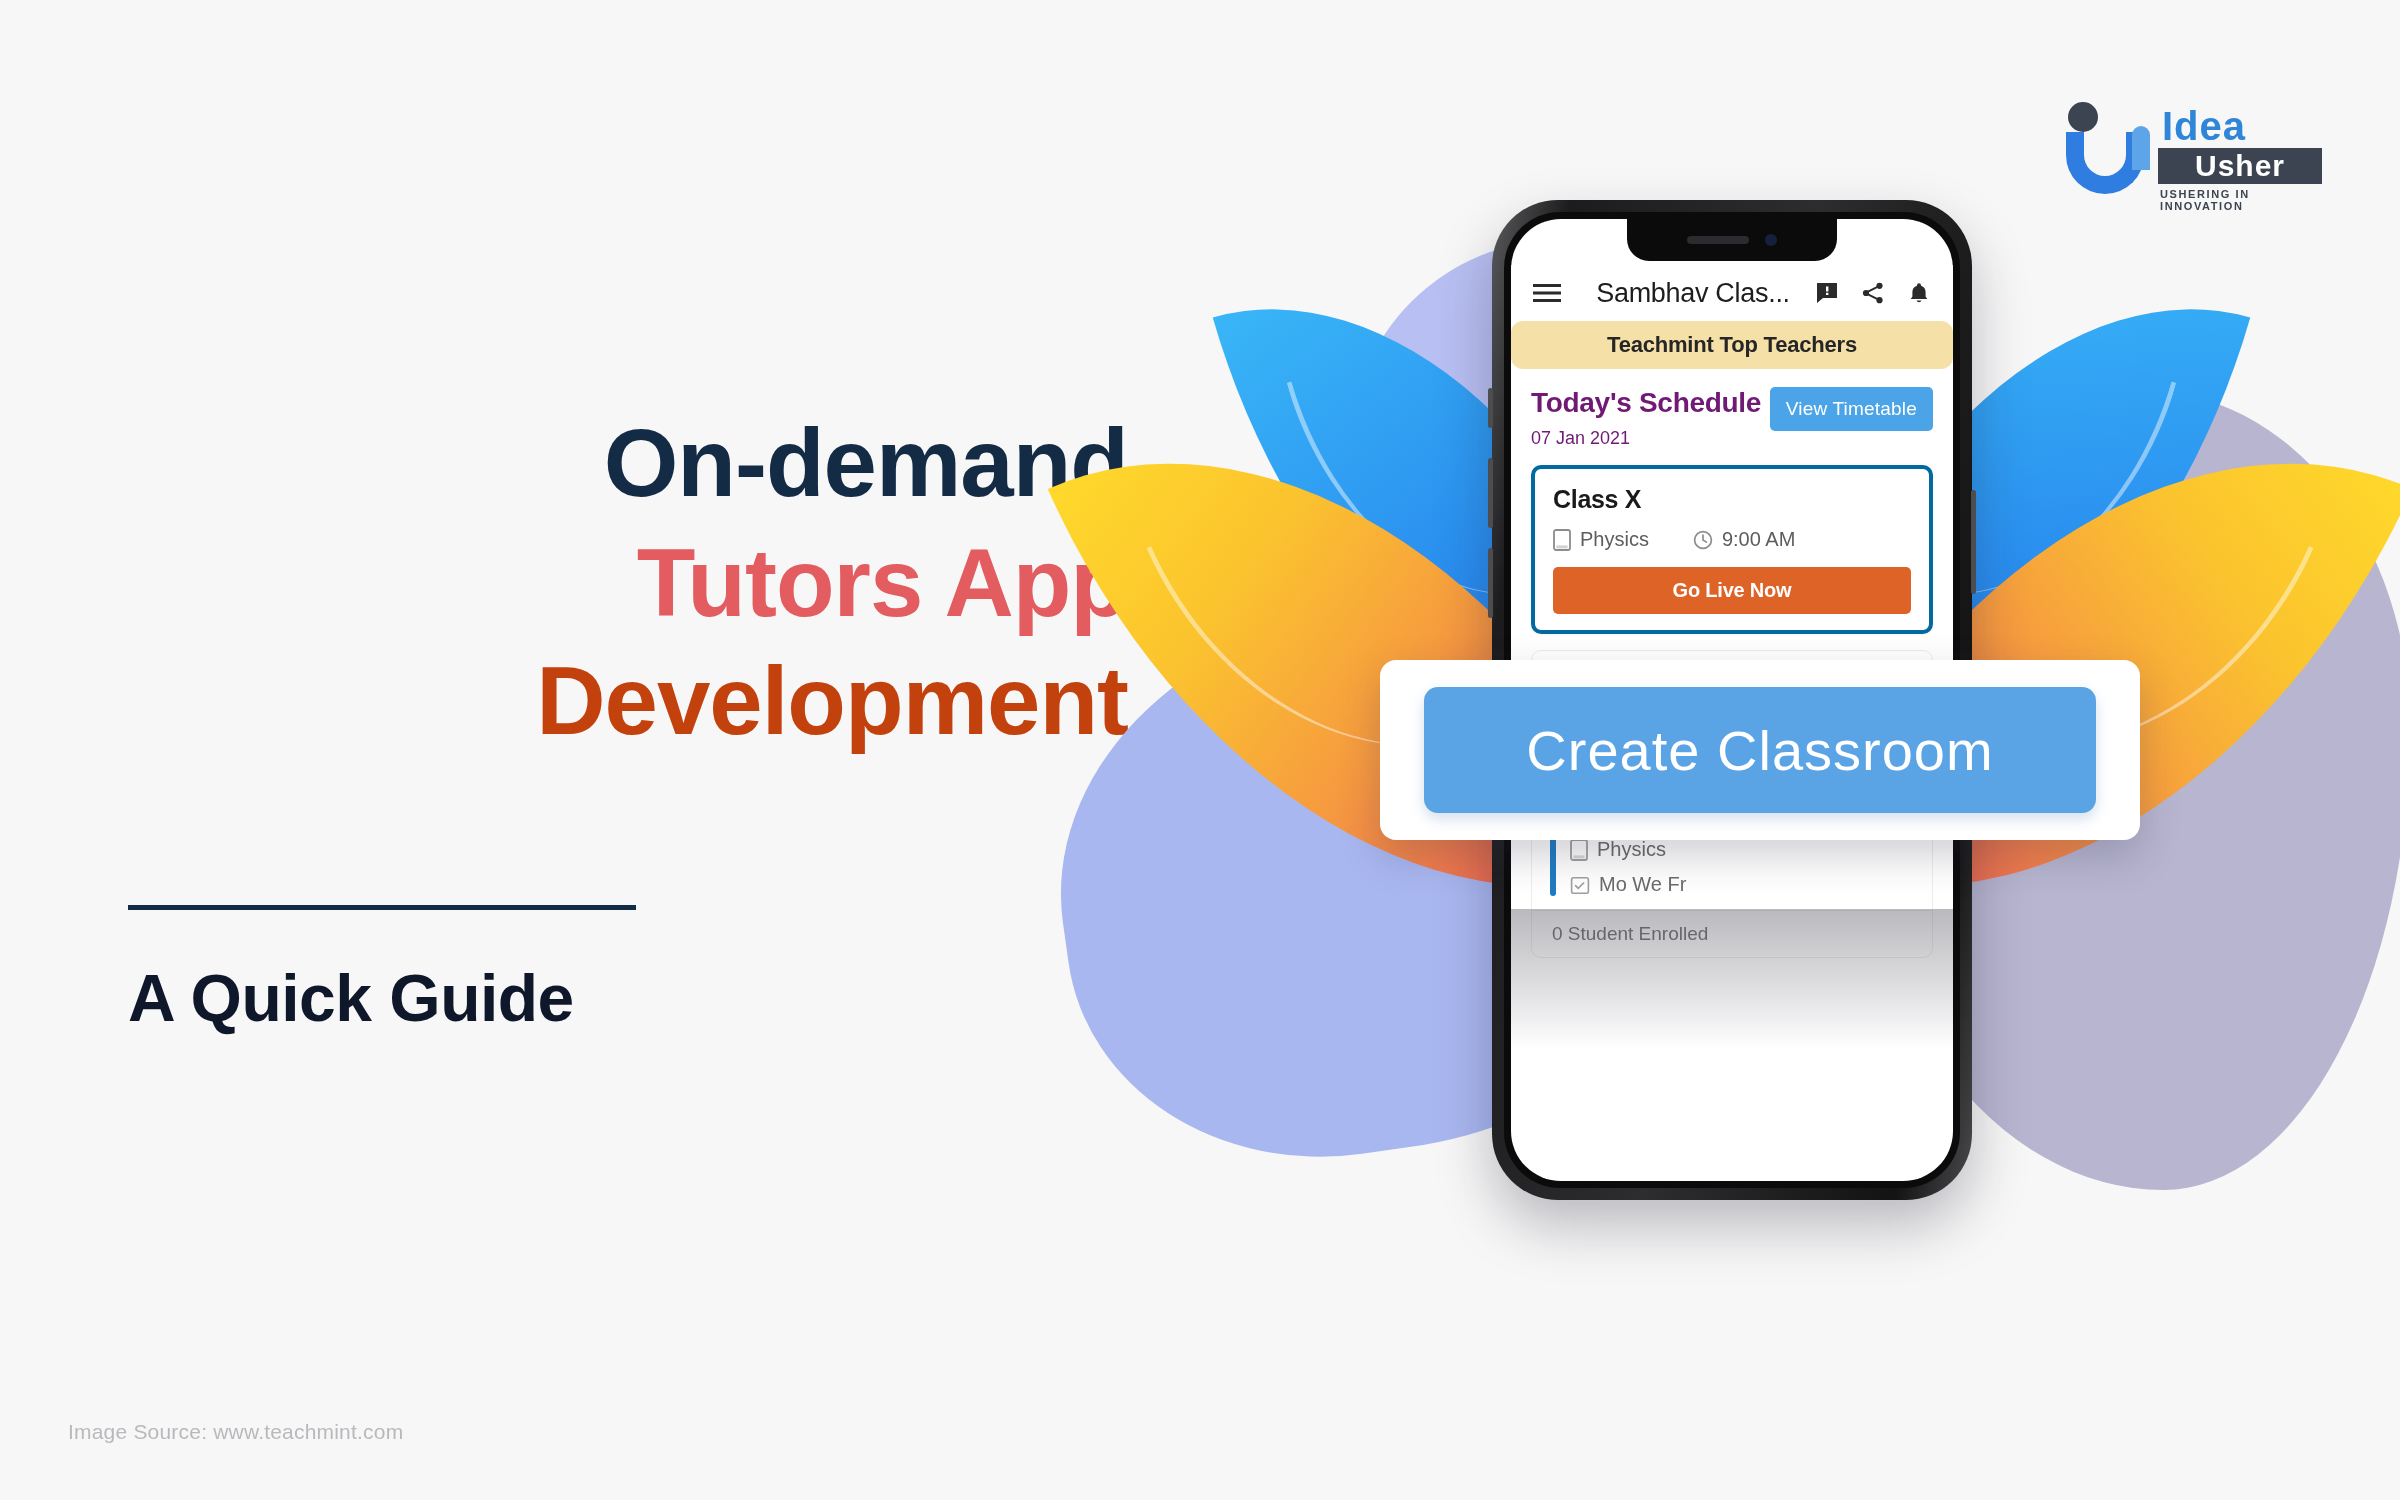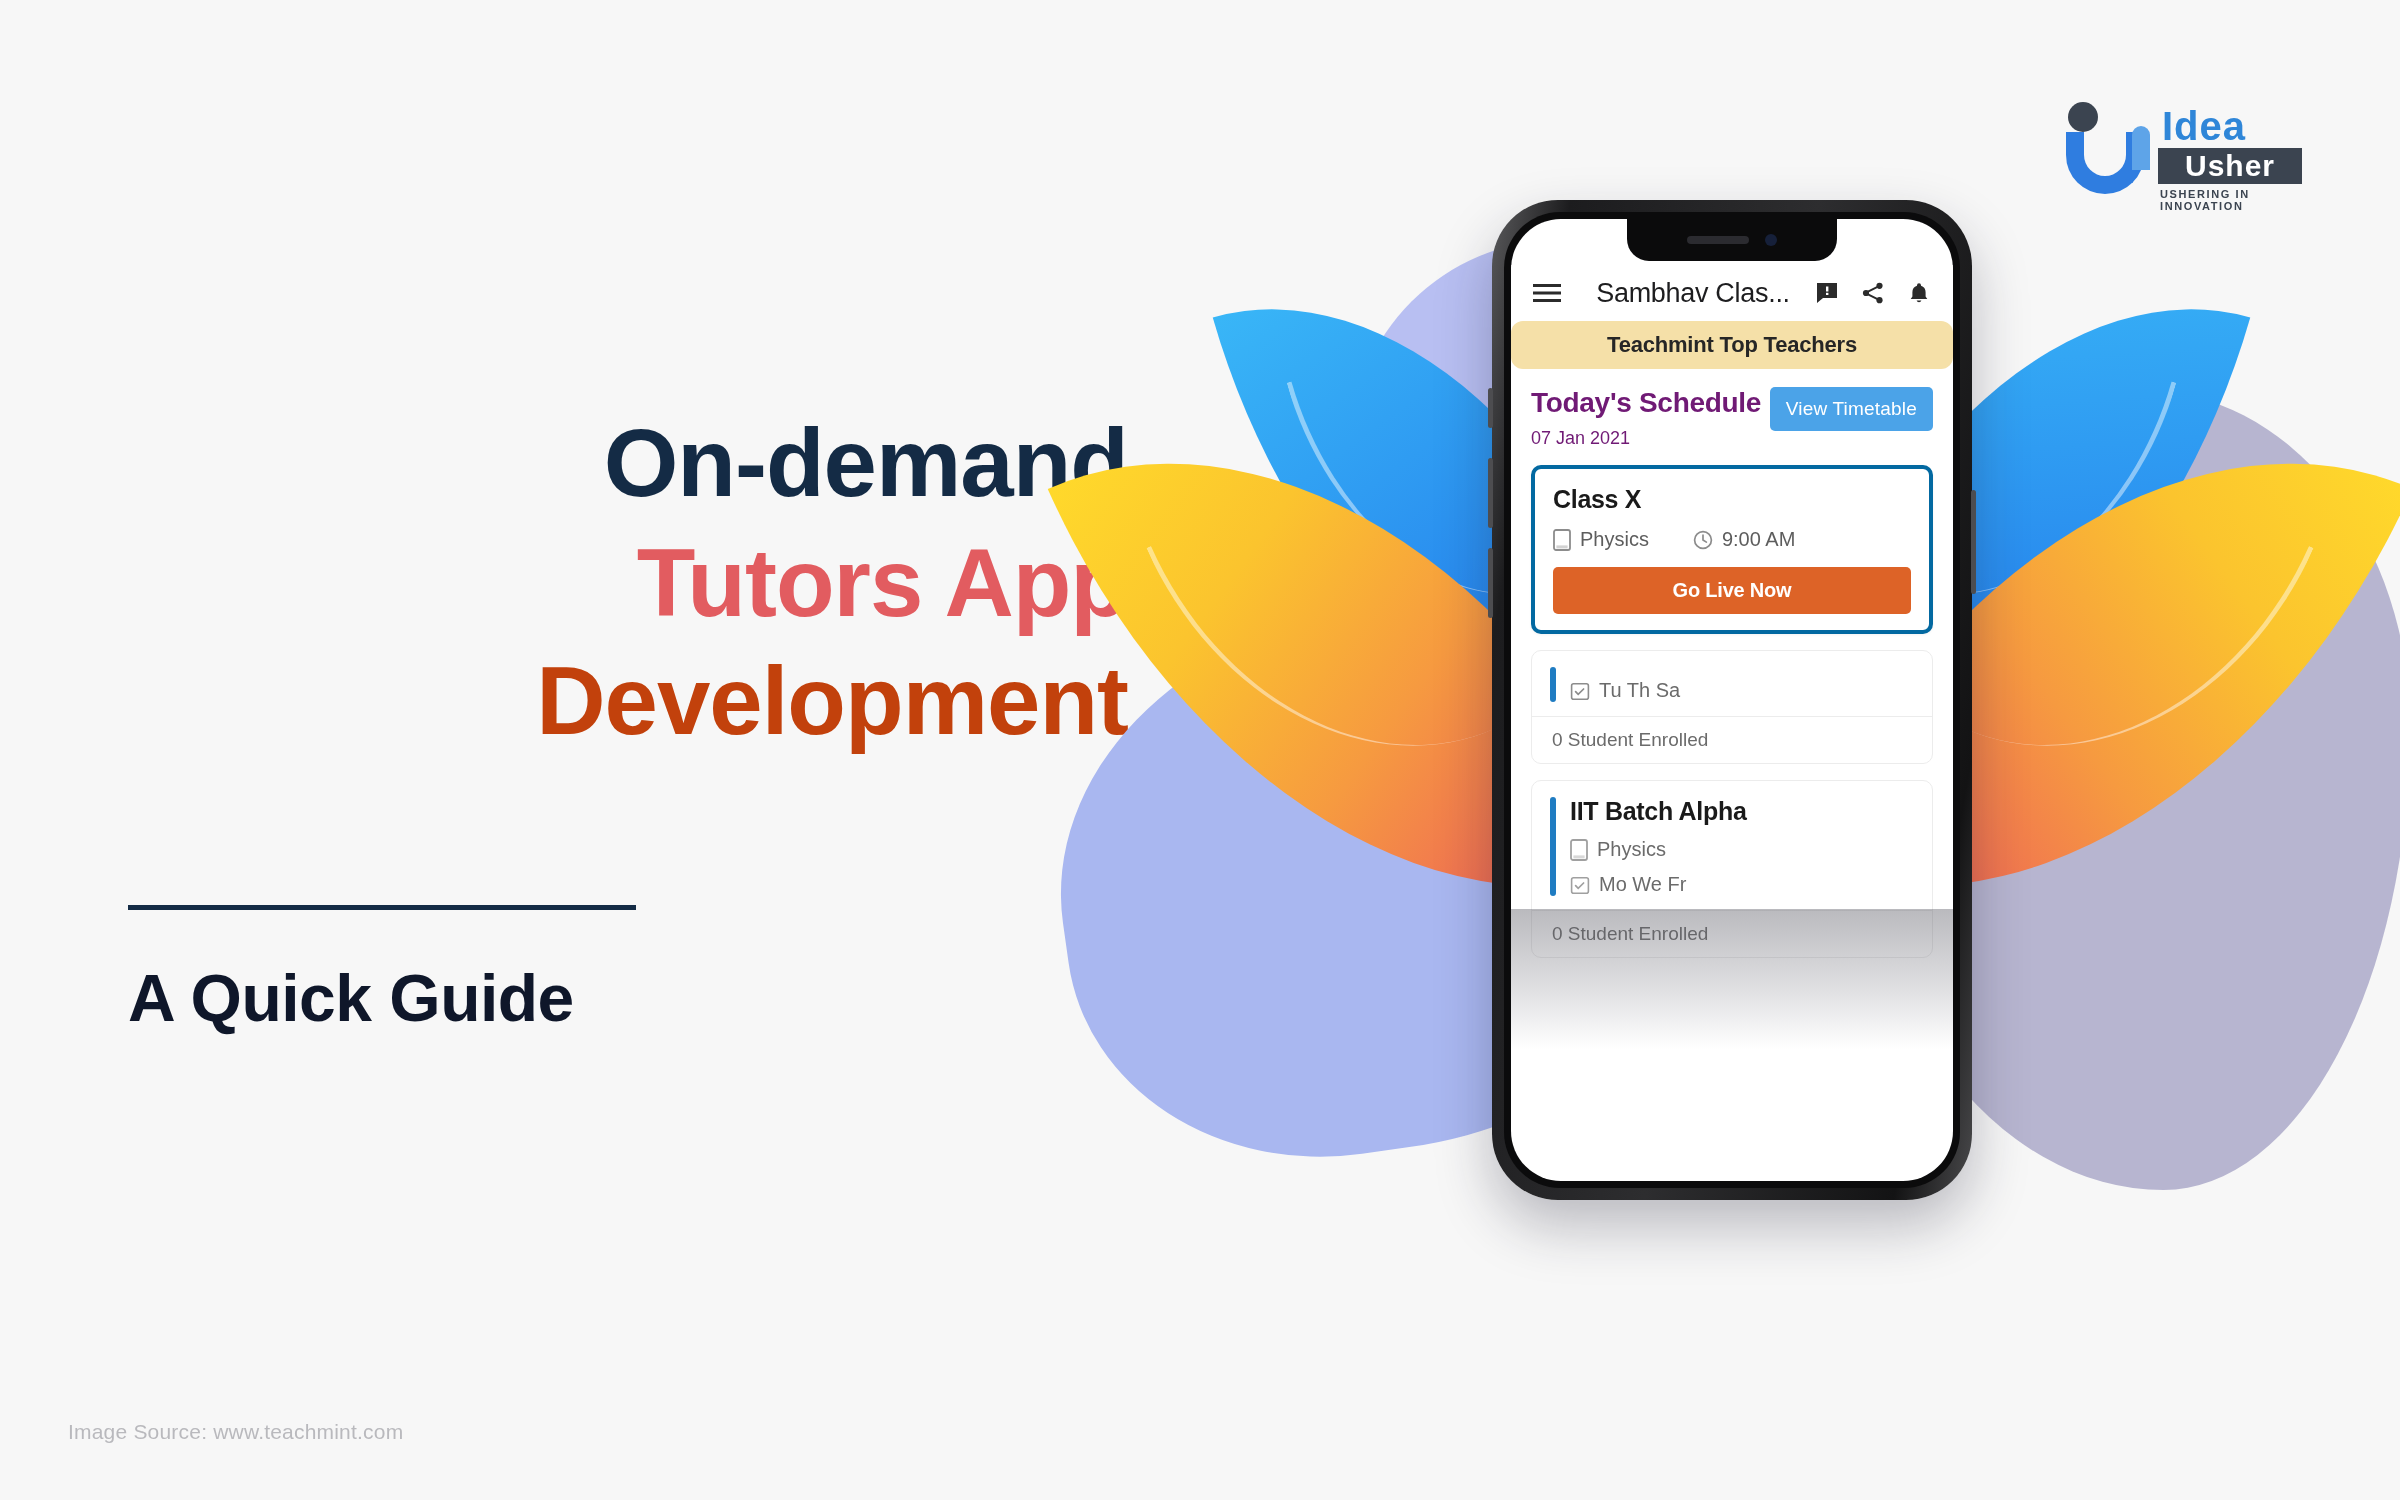--- a/index.html
+++ b/index.html
@@ -45,21 +45,21 @@
   }
   .logo-u-right {
     position:absolute; left:48px; top:-6px; width:18px; height:44px;
     background:#5ea4e8; border-radius:9px 9px 0 0;
   }
   .logo-idea {
     position:absolute; left:100px; top:8px;
     font-size:40px; font-weight:bold; color:#2f86d8; letter-spacing:1px;
   }
   .logo-usher-box {
-    position:absolute; left:96px; top:52px; width:144px; height:36px;
+    position:absolute; left:96px; top:52px; width:164px; height:36px;
     background:#3b4450; display:flex; align-items:center; justify-content:center;
   }
   .logo-usher {
     font-size:30px; font-weight:bold; color:#ffffff; letter-spacing:1px;
   }
   .logo-tag {
     position:absolute; left:98px; top:92px;
     font-size:11px; font-weight:bold; color:#3b4450; letter-spacing:1.6px;
   }
 
@@ -383,14 +383,17 @@
             </div>
             <div class="cls-foot">0 Student Enrolled</div>
           </div>
 
           <div class="fade-shadow"></div>
         </div>
       </div>
     </div>
   </div>
 
+  <div class="cc-wrap">
+    <div class="cc-btn">Create Classroom</div>
+  </div>
 
 </div>
 
 </body></html>

